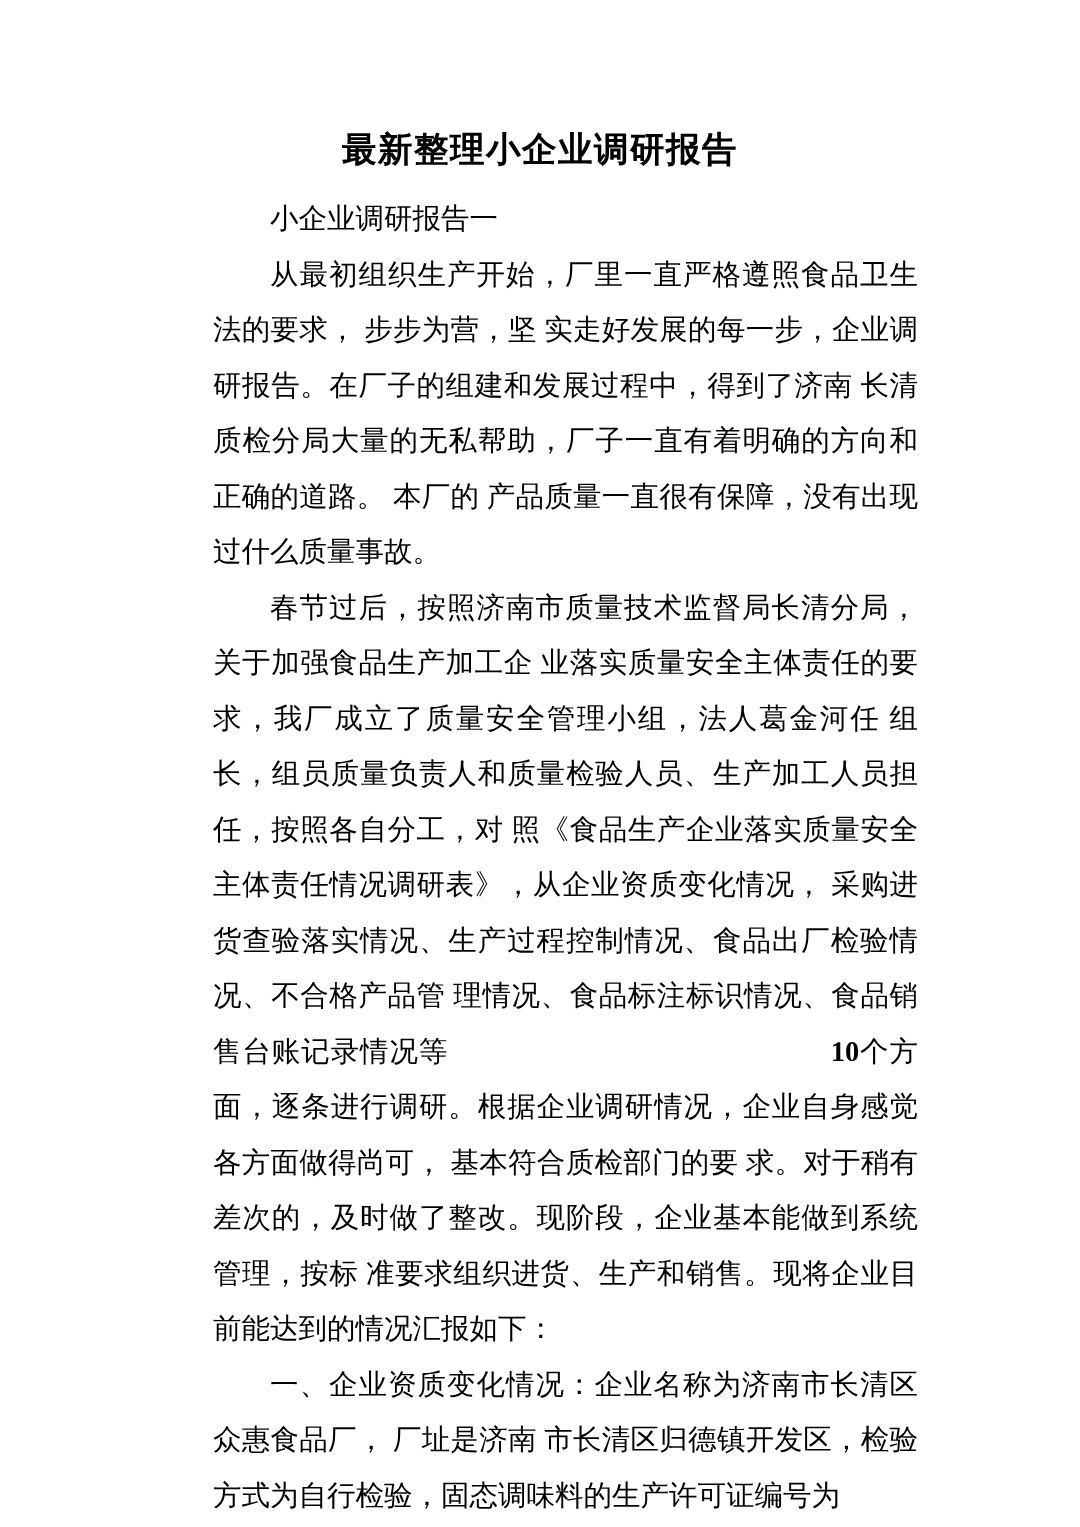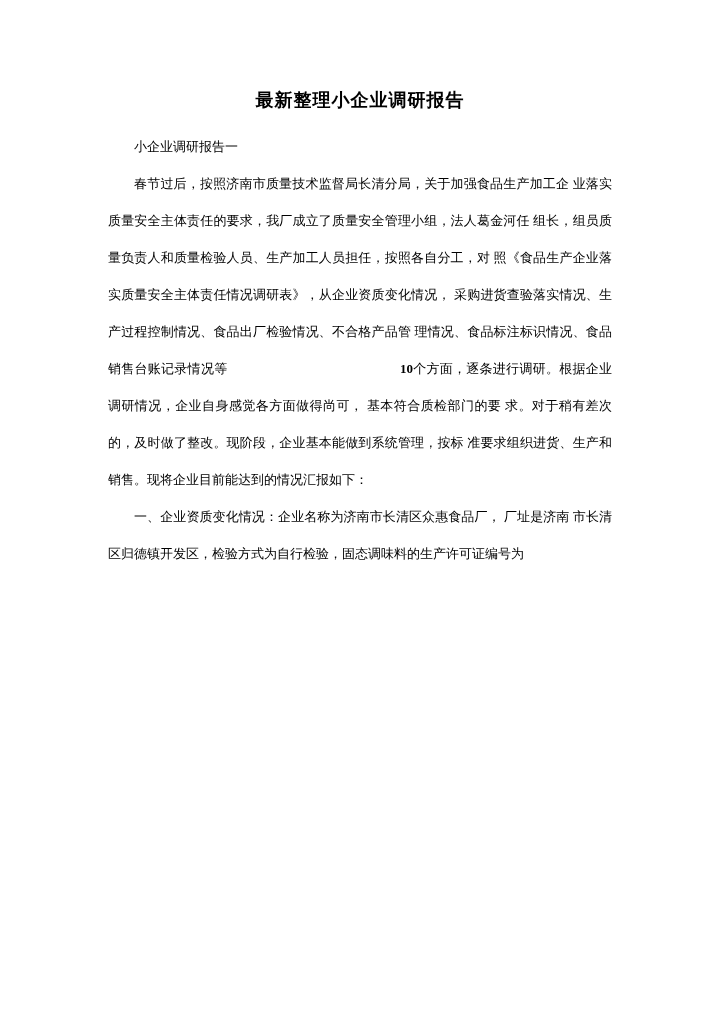--- a/index.html
+++ b/index.html
@@ -14,43 +14,45 @@
   }
   .page {
     width: 720px;
     height: 1018px;
     background: #ffffff;
     padding: 84px 108px 0 108px;
     overflow: hidden;
   }
   .doc-title {
     text-align: center;
-    font-size: 18px;
+    font-size: 23px;
     font-weight: bold;
     line-height: 32px;
     margin-bottom: 12px;
     letter-spacing: 1px;
   }
   .doc-body {
     width: 100%;
   }
   .para {
-    font-size: 13px;
+    font-size: 19px;
     line-height: 37px;
     text-align: justify;
     text-indent: 2em;
     word-break: break-all;
+    margin-left: 34px;
   }
   .para .run-bold {
     font-weight: bold;
   }
 </style>
 </head>
 <body>
 
 <div class="page">
   <h1 class="doc-title">最新整理小企业调研报告</h1>
   <div class="doc-body">
       <p class="para"><span>小企业调研报告一</span></p>
+      <p class="para"><span>从最初组织生产开始，厂里一直严格遵照食品卫生法的要求， 步步为营，坚 实走好发展的每一步，企业调研报告。在厂子的组建和发展过程中，得到了济南 长清质检分局大量的无私帮助，厂子一直有着明确的方向和正确的道路。 本厂的 产品质量一直很有保障，没有出现过什么质量事故。</span></p>
       <p class="para"><span>春节过后，按照济南市质量技术监督局长清分局，关于加强食品生产加工企 业落实质量安全主体责任的要求，我厂成立了质量安全管理小组，法人葛金河任 组长，组员质量负责人和质量检验人员、生产加工人员担任，按照各自分工，对 照《食品生产企业落实质量安全主体责任情况调研表》，从企业资质变化情况， 采购进货查验落实情况、生产过程控制情况、食品出厂检验情况、不合格产品管 理情况、食品标注标识情况、食品销售台账记录情况等　　　　　　　　　　　　　</span><span class="run-bold">10</span><span>个方面，逐条进行调研。根据企业调研情况，企业自身感觉各方面做得尚可， 基本符合质检部门的要 求。对于稍有差次的，及时做了整改。现阶段，企业基本能做到系统管理，按标 准要求组织进货、生产和销售。现将企业目前能达到的情况汇报如下：</span></p>
       <p class="para"><span>一、企业资质变化情况：企业名称为济南市长清区众惠食品厂， 厂址是济南 市长清区归德镇开发区，检验方式为自行检验，固态调味料的生产许可证编号为</span></p>
     </div>
 </div>
 
 </body></html>

